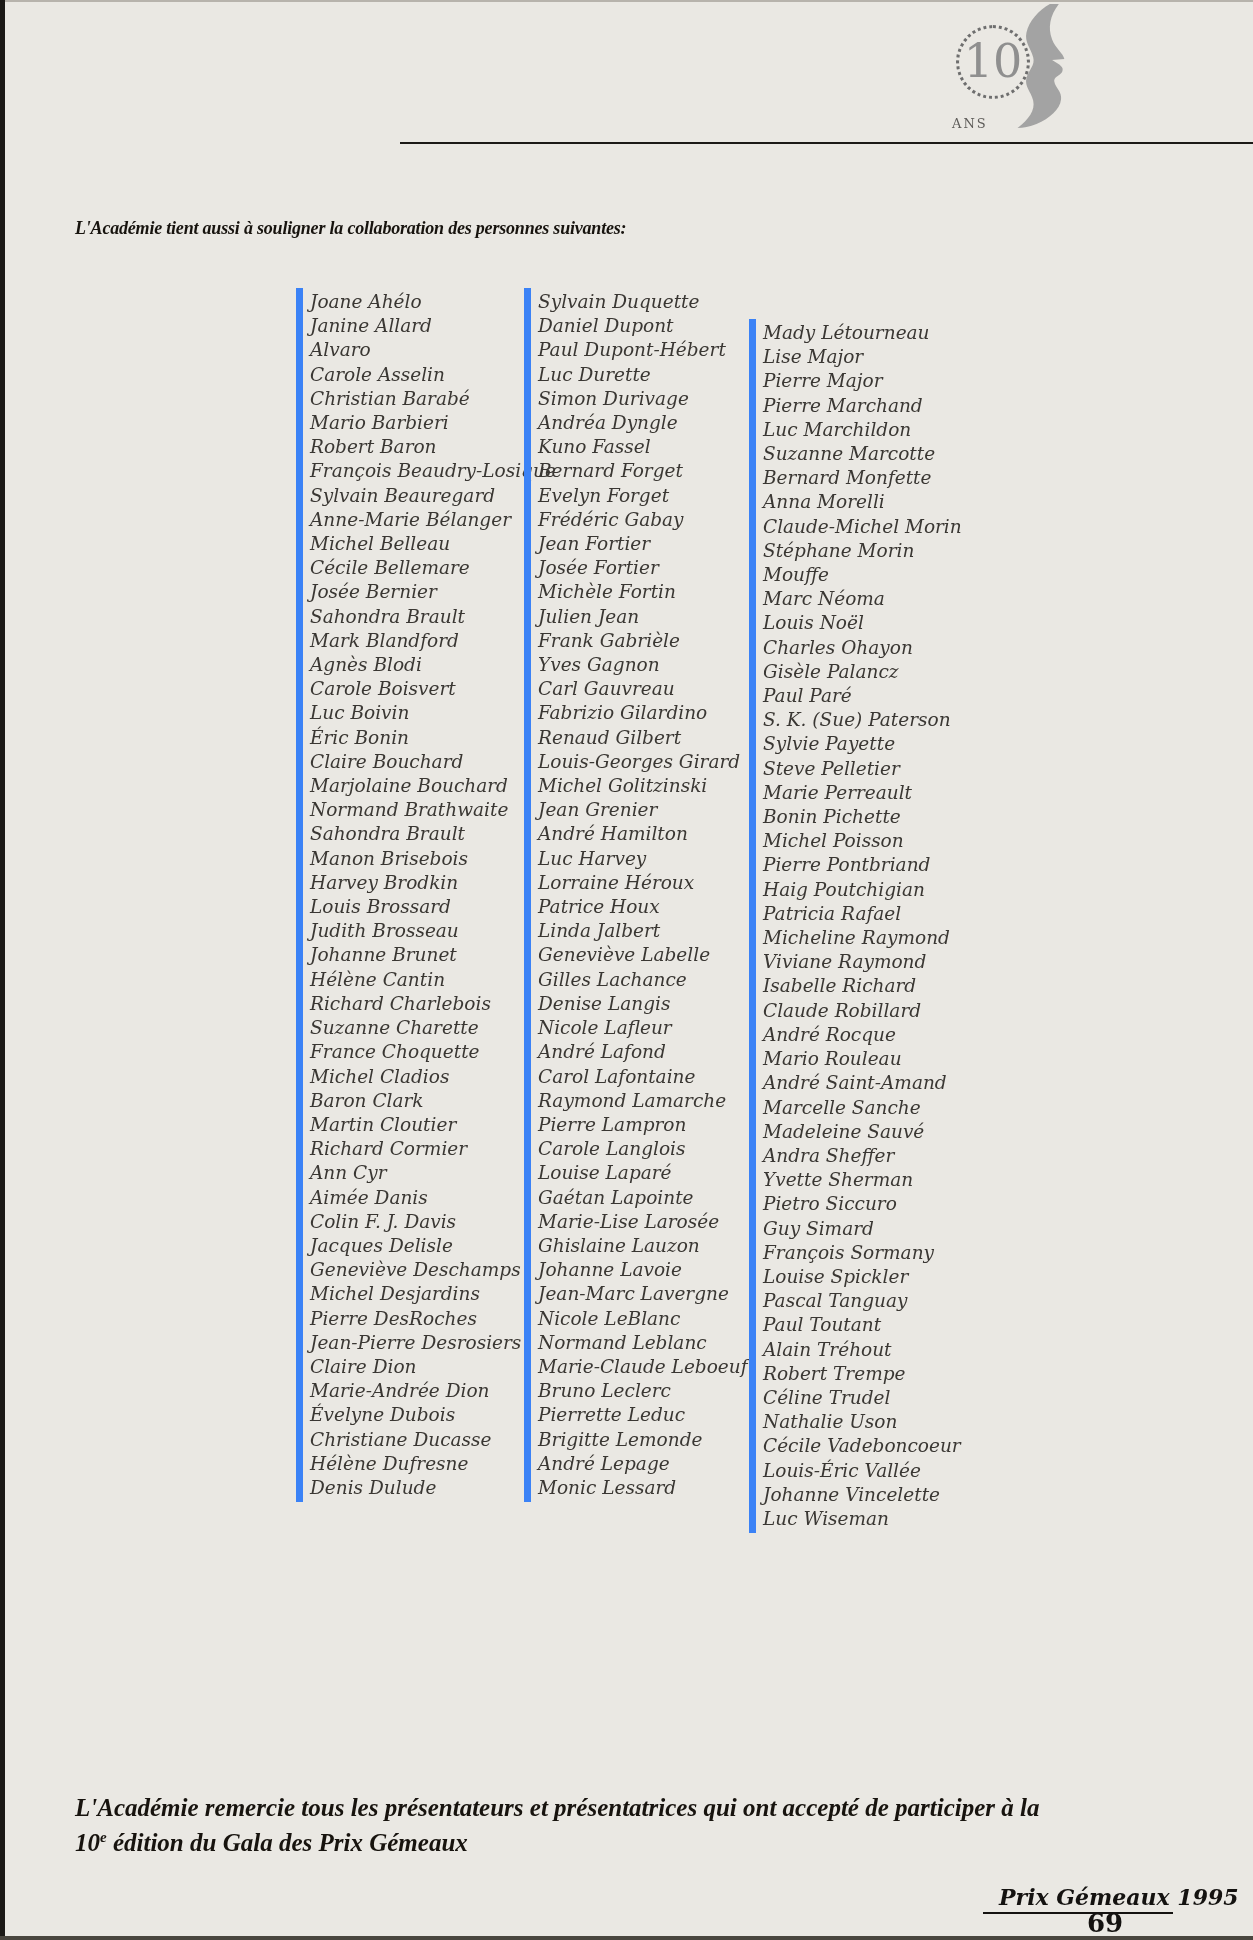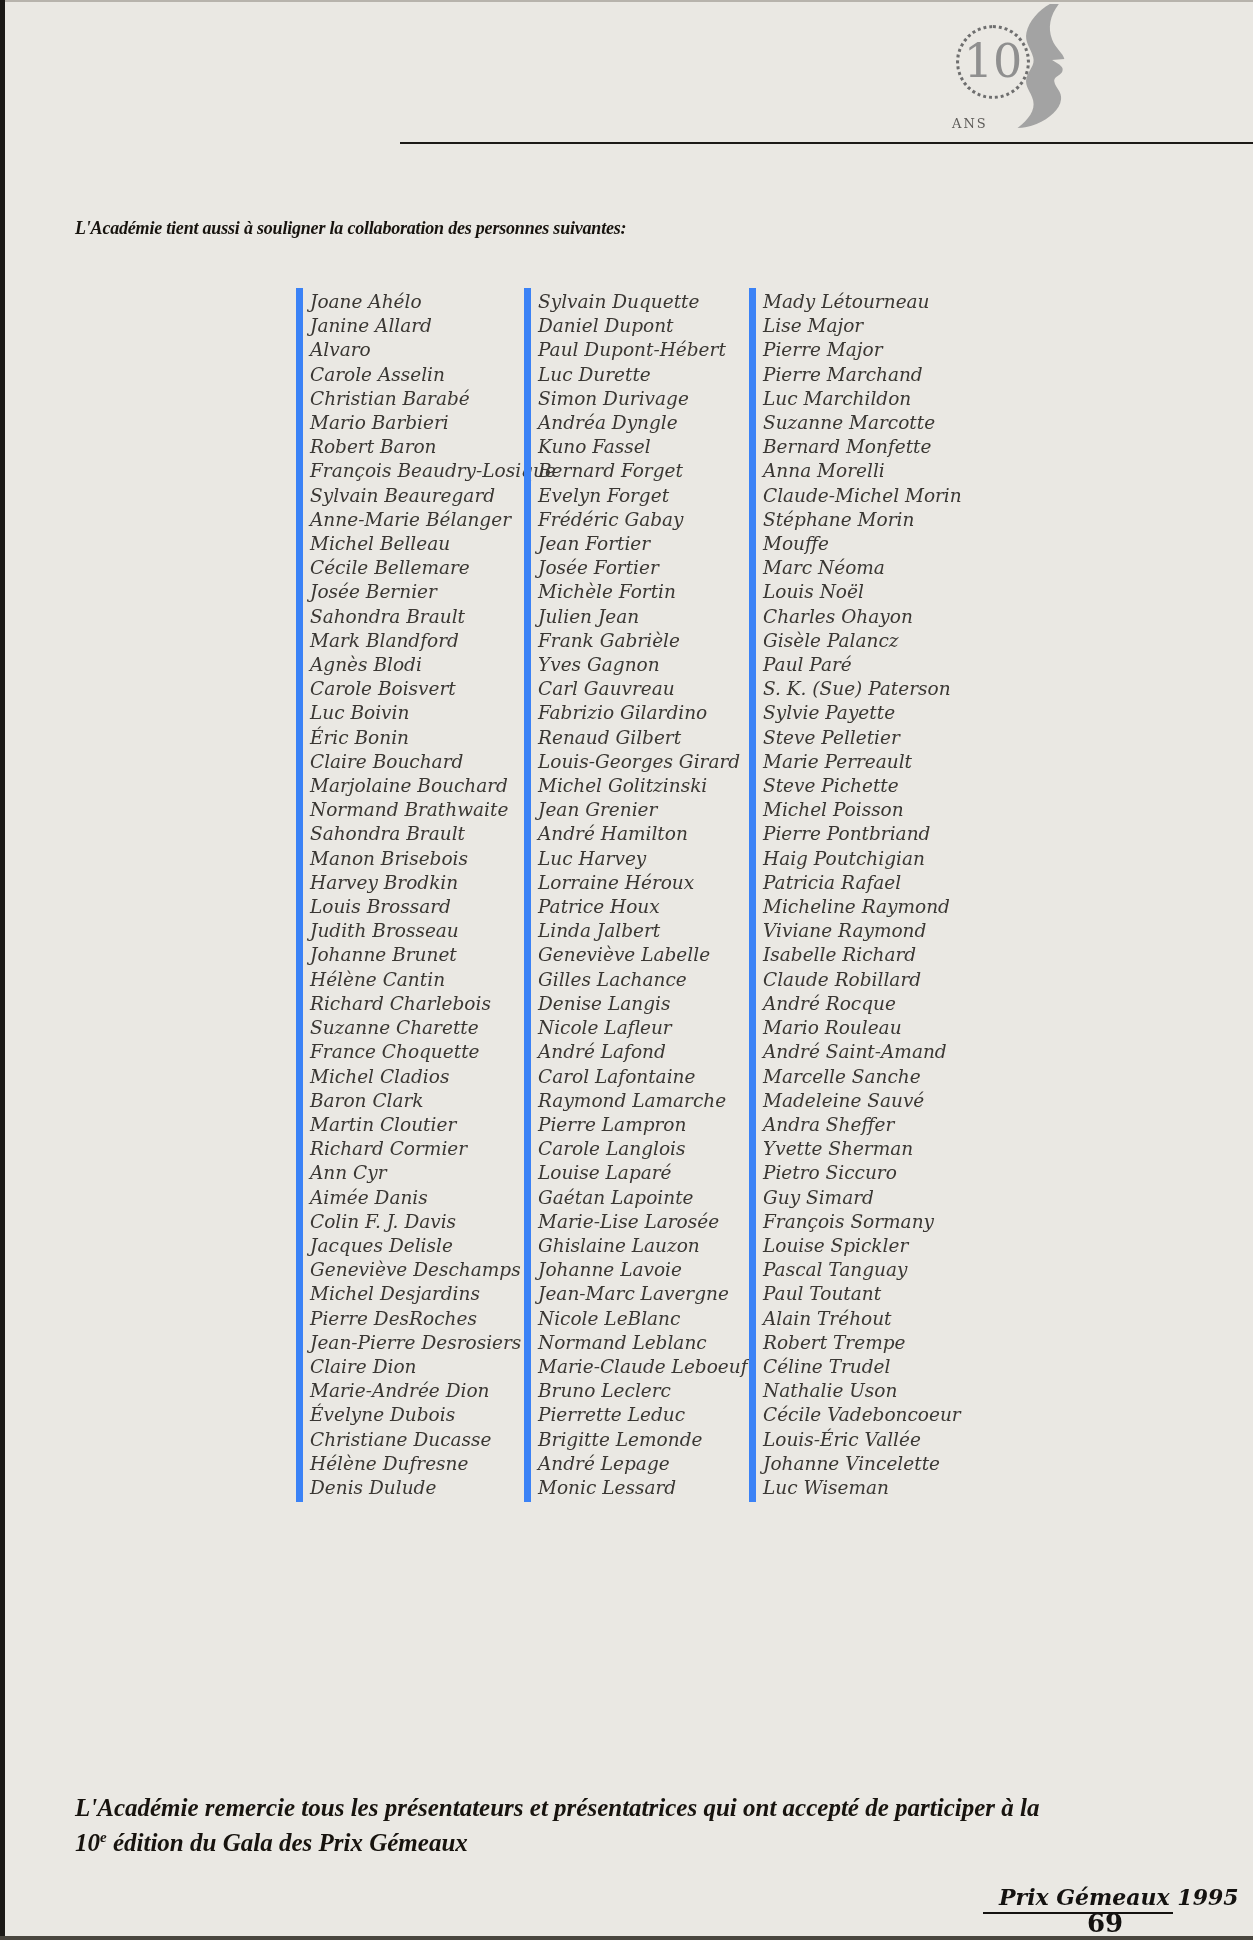--- a/index.html
+++ b/index.html
@@ -46,21 +46,21 @@
     font-size:18px;letter-spacing:-0.2px;color:#17130e;line-height:1.2;
   }
 
   
   .columns{position:absolute;left:0;top:288px;width:1253px;height:1215px;}
   .col{
     position:absolute;top:0;width:222px;min-height:1212px;
     border-left:7px solid #3b82f6;
     padding:2px 0 0 7px;
   }
-  .col1{left:296px;} .col2{left:524px;} .col3{left:749px;}
+  .col1{left:296px;} .col2{left:524px;} .col3{left:749px;margin-top:31px;}
   .name{
     font-family:"DejaVu Serif", serif;font-style:italic;
     font-size:18.5px;line-height:24.2px;color:#3a3733;white-space:nowrap;
   }
 
   
   .closing{
     position:absolute;left:75px;top:1790px;width:1110px;
     font-family:"Liberation Serif", serif;font-style:italic;font-weight:bold;
     font-size:25px;color:#17130e;line-height:35px;
@@ -217,21 +217,21 @@
         <div class="name">Mouffe</div>
         <div class="name">Marc Néoma</div>
         <div class="name">Louis Noël</div>
         <div class="name">Charles Ohayon</div>
         <div class="name">Gisèle Palancz</div>
         <div class="name">Paul Paré</div>
         <div class="name">S. K. (Sue) Paterson</div>
         <div class="name">Sylvie Payette</div>
         <div class="name">Steve Pelletier</div>
         <div class="name">Marie Perreault</div>
-        <div class="name">Steve Pichette</div>
+        <div class="name">Bonin Pichette</div>
         <div class="name">Michel Poisson</div>
         <div class="name">Pierre Pontbriand</div>
         <div class="name">Haig Poutchigian</div>
         <div class="name">Patricia Rafael</div>
         <div class="name">Micheline Raymond</div>
         <div class="name">Viviane Raymond</div>
         <div class="name">Isabelle Richard</div>
         <div class="name">Claude Robillard</div>
         <div class="name">André Rocque</div>
         <div class="name">Mario Rouleau</div>

